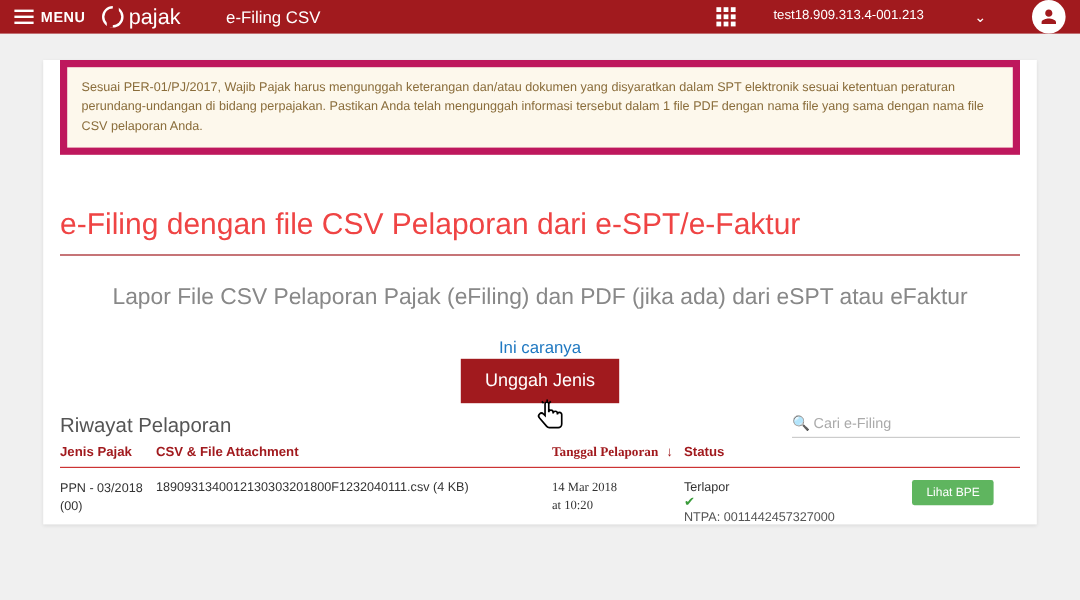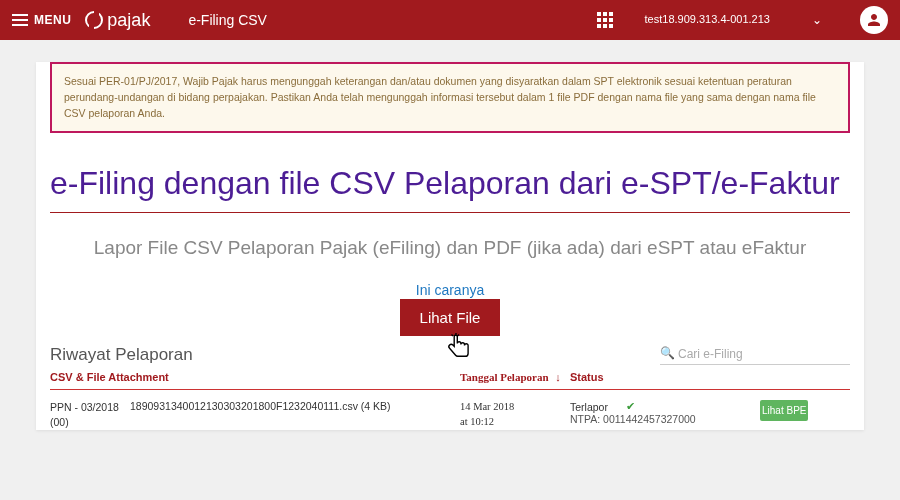--- a/index.html
+++ b/index.html
@@ -1,39 +1,39 @@
 <!DOCTYPE html>
 <html><head>
 <meta charset="utf-8">
 <style>
 * { margin: 0; padding: 0; box-sizing: border-box; }
 body { font-family: "Segoe UI", Arial, sans-serif; width: 900px; height: 500px; overflow: hidden; background: #f0f0f0; }
 
-.topbar { background: #a11a1e; color: #fff; height: 40px; display: flex; align-items: center; padding: 0 12px; gap: 14px; }
+.topbar { background: #a11a1e; color: #fff; height: 28px; display: flex; align-items: center; padding: 0 12px; gap: 14px; }
 .menu-btn { display: flex; align-items: center; gap: 6px; font-size: 12px; font-weight: 600; letter-spacing: 0.5px; cursor: pointer; }
 .burger { display: inline-flex; flex-direction: column; gap: 3px; }
 .burger span { display: block; width: 16px; height: 2px; background: #fff; }
 .logo { display: flex; align-items: center; gap: 4px; font-size: 18px; }
 .logo-circle { width: 18px; height: 18px; border: 2px solid #fff; border-radius: 50%; position: relative; }
 .logo-circle::before, .logo-circle::after { content: ""; position: absolute; width: 5px; height: 5px; background: #a11a1e; }
 .logo-circle::before { top: -2px; right: 2px; }
 .logo-circle::after { bottom: -2px; left: 2px; }
 .logo-text { font-weight: 300; }
 .app-title { font-size: 14px; margin-left: 24px; }
 .spacer { flex: 1; }
 .grid-icon { display: grid; grid-template-columns: repeat(3, 4px); grid-template-rows: repeat(3, 4px); gap: 2px; cursor: pointer; }
 .grid-icon span { background: #fff; width: 4px; height: 4px; }
 .user-block { display: flex; flex-direction: row; font-size: 11px; line-height: 1.2; margin-left: 18px; text-align: right; }
 .chev { margin: 0 24px 0 28px; font-size: 12px; cursor: pointer; }
 .avatar { width: 28px; height: 28px; border-radius: 50%; background: #fff; display: flex; align-items: center; justify-content: center; color: #a11a1e; cursor: pointer; }
 .avatar svg { width: 18px; height: 18px; fill: #a11a1e; }
 
 .card { background: #fff; margin: 22px 36px 0 36px; padding: 0; box-shadow: 0 1px 3px rgba(0,0,0,0.08); }
-.notice { margin: 18px 14px 4px 14px; background: #fdf8ec; border: 2px solid #be185d; color: #8a6d3b; font-size: 10.5px; padding: 10px 12px; line-height: 1.5; }
-.main-title { font-size: 32px; color: #4c1d95; padding: 28px 14px 10px 14px; font-weight: 400; }
+.notice { margin: 18px 14px 16px 14px; background: #fdf8ec; border: 6px solid #be185d; color: #8a6d3b; font-size: 10.5px; padding: 10px 12px; line-height: 1.5; }
+.main-title { font-size: 25px; color: #ef4444; padding: 28px 14px 10px 14px; font-weight: 400; }
 .hr { height: 1px; background: #a11a1e; margin: 0 14px 24px 14px; }
 .subtitle { text-align: center; font-size: 19px; color: #888; font-weight: 400; padding: 0 14px 22px; }
 .link-row { text-align: center; }
 .link-row a { color: #1f78c1; font-size: 14px; text-decoration: none; cursor: pointer; }
 .btn-row { text-align: center; position: relative; }
 .upload-btn { background: #a11a1e; color: #fff; border: none; font-size: 15px; padding: 10px 20px; cursor: pointer; font-weight: 400; }
 .cursor-hand { position: absolute; left: 50%; top: 30px; transform: translateX(-4px); font-size: 28px; pointer-events: none; }
 
 .history-row { display: flex; align-items: center; margin: 8px 14px 0 14px; }
 .history-title { font-size: 17px; color: #555; font-weight: 400; }
@@ -45,24 +45,24 @@
 .table { margin: 0 14px 10px 14px; }
 .thead { display: flex; border-bottom: 1px solid #c33; padding: 6px 0; font-size: 11px; font-weight: 700; color: #a11a1e; }
 .col-jenis { width: 80px; }
 .col-csv { flex: 1; }
 .col-tgl { width: 110px; font-family: Liberation Serif, serif; }
 .col-status { width: 190px; }
 .col-act { width: 90px; }
 .sort-arrow { color: #a11a1e; margin-left: 4px; }
 .trow { display: flex; padding: 10px 0 0 0; font-size: 10.5px; color: #333; }
 .trow .col-tgl, .trow .col-jenis { line-height: 1.4; }
-.status-line1 { display: flex; align-items: center; gap: 18px; }
+.status-line1 { display: flex; align-items: flex-start; gap: 0; flex-direction: column; }
 .check { color: #3a9b3a; font-size: 11px; }
 .ntpa { color: #555; }
-.bpe-btn { background: #5fb55f; color: #fff; border: none; font-size: 10px; padding: 5px 2px; border-radius: 2px; cursor: pointer; }
+.bpe-btn { background: #5fb55f; color: #fff; border: none; font-size: 10px; padding: 5px 12px; border-radius: 2px; cursor: pointer; }
 </style>
 </head>
 <body>
 
 <div class="topbar">
   <div class="menu-btn">
     <span class="burger">
         <span></span>
         <span></span>
         <span></span>
@@ -104,57 +104,58 @@
   <h1 class="main-title">e-Filing dengan file CSV Pelaporan dari e-SPT/e-Faktur</h1>
   <div class="hr"></div>
 
   <h2 class="subtitle">Lapor File CSV Pelaporan Pajak (eFiling) dan PDF (jika ada) dari eSPT atau eFaktur</h2>
 
   <div class="link-row">
     <a>Ini caranya</a>
   </div>
 
   <div class="btn-row">
-    <button class="upload-btn">Lihat File</button>
+    <button class="upload-btn">Unggah Jenis</button>
     <div class="cursor-hand">
       <svg width="28" height="32" viewBox="0 0 28 32">
           <g fill="#fff" stroke="#000" stroke-width="1.4">
             <path d="M10 6v-2m-3 3l-1.5-1.5m6 1.5l1.5-1.5M10 6c-1 0-1.8.8-1.8 1.8v9.5l-1.3-1.3c-.9-.9-2.4-.9-3.3 0-.9.9-.9 2.4 0 3.3l6 7c.5.6 1.3 1 2.1 1h7.5c1.6 0 2.9-1.3 2.9-2.9v-7.9c0-1-.8-1.8-1.8-1.8s-1.8.8-1.8 1.8v-1c0-1-.8-1.8-1.8-1.8s-1.8.8-1.8 1.8v-1c0-1-.8-1.8-1.8-1.8s-1.8.8-1.8 1.8V7.8c0-1-.8-1.8-1.8-1.8z"></path>
           </g>
         </svg>
     </div>
   </div>
 
   <div class="history-row">
     <div class="history-title">Riwayat Pelaporan</div>
     <div class="search-wrap">
       <span class="mag">🔍</span>
       <input class="search-input" placeholder="Cari e-Filing" style="">
     </div>
   </div>
 
   <div class="table">
     <div class="thead">
+      <div class="col-jenis">Jenis Pajak</div>
       <div class="col-csv">CSV &amp; File Attachment</div>
       <div class="col-tgl">
         <span>Tanggal Pelaporan</span>
         <span class="sort-arrow">↓</span>
       </div>
       <div class="col-status">Status</div>
       <div class="col-act"></div>
     </div>
     <div class="trow">
       <div class="col-jenis">
         <div>PPN - 03/2018</div>
         <div>(00)</div>
       </div>
       <div class="col-csv">1890931340012130303201800F1232040111.csv (4 KB)</div>
       <div class="col-tgl">
         <div>14 Mar 2018</div>
-        <div>at 10:12</div>
+        <div>at 10:20</div>
       </div>
       <div class="col-status">
         <div class="status-line1">
           <span>Terlapor</span>
           <span class="check">✔</span>
         </div>
         <div class="ntpa">NTPA: 0011442457327000</div>
       </div>
       <div class="col-act">
         <button class="bpe-btn">Lihat BPE</button>

